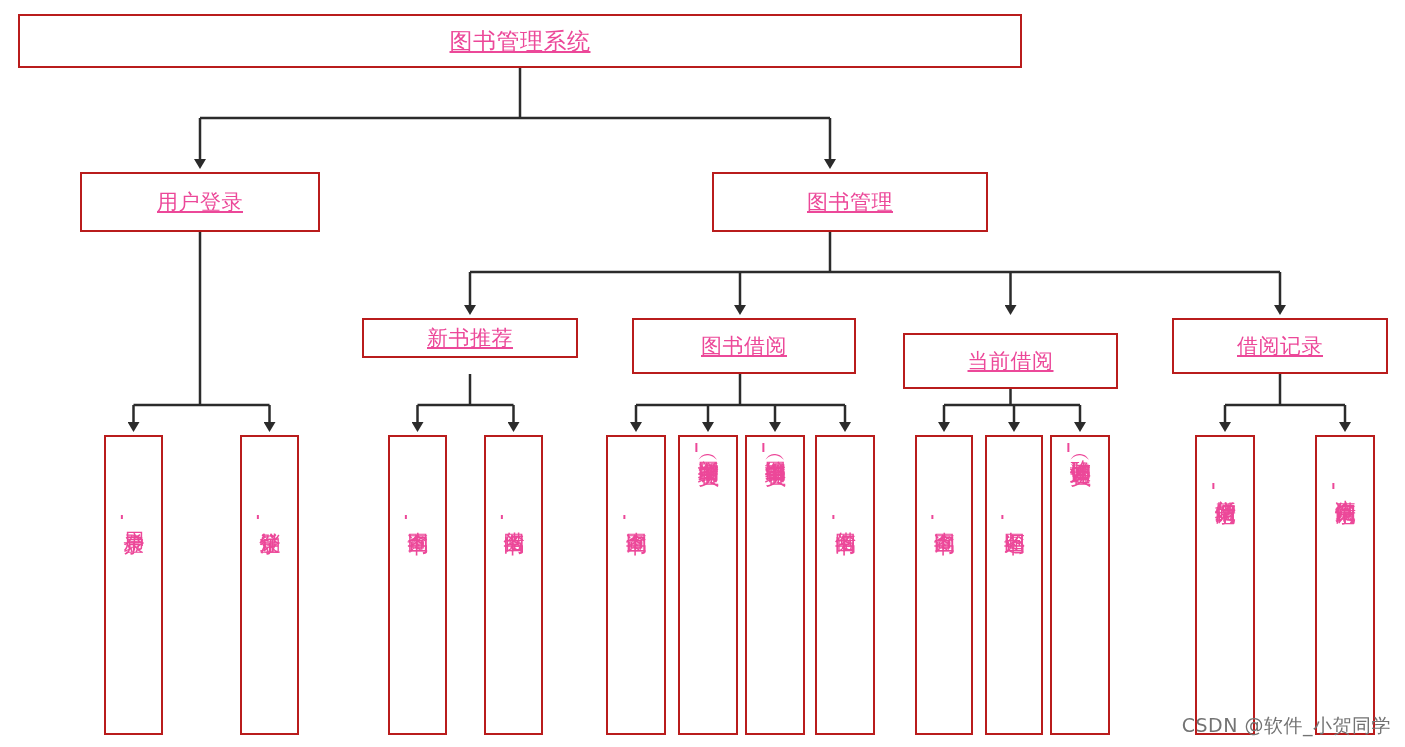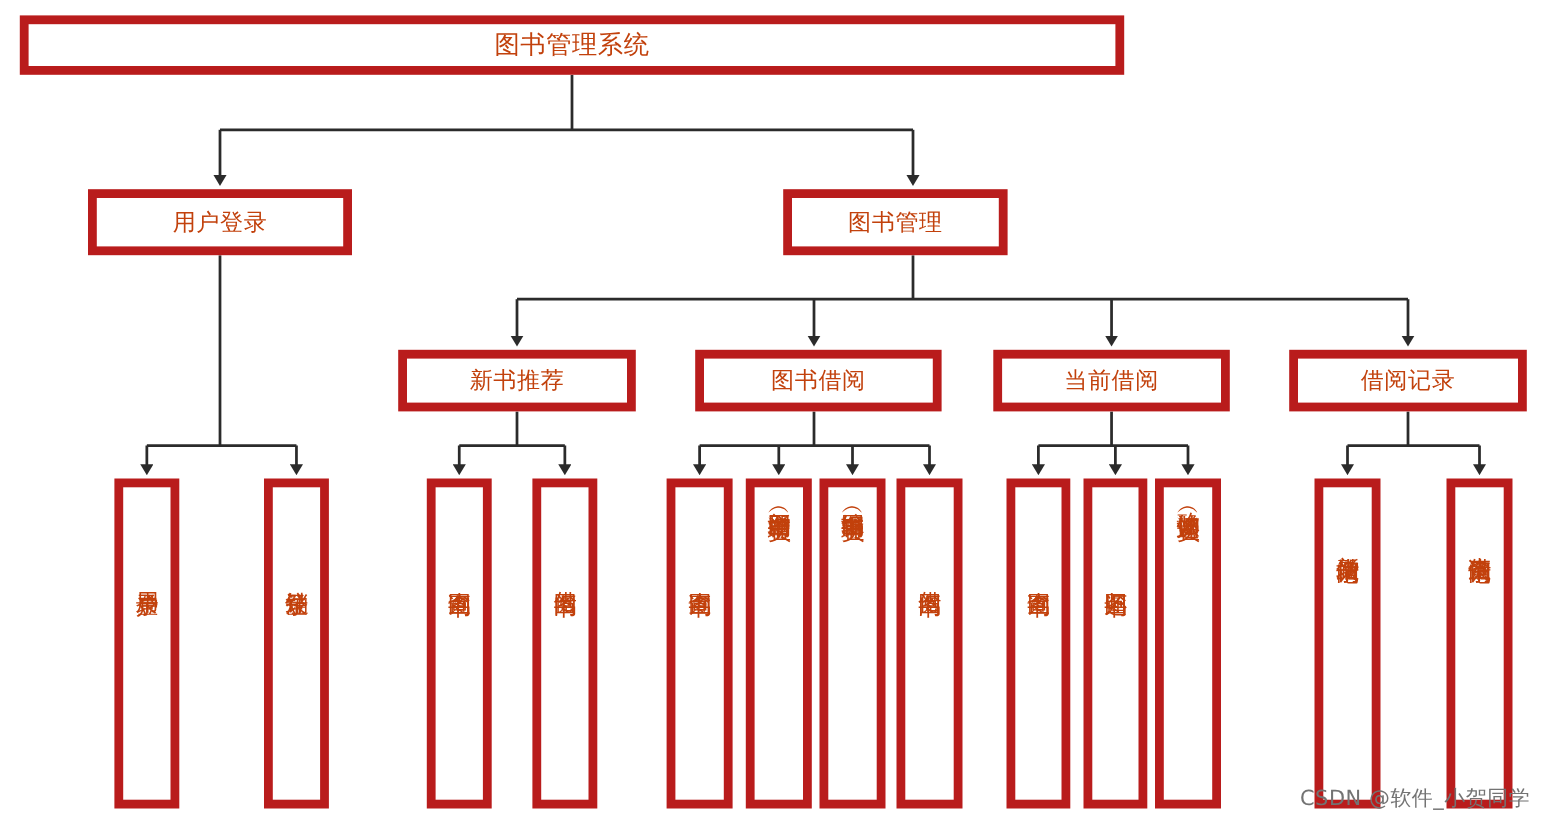--- a/index.html
+++ b/index.html
@@ -22,29 +22,30 @@
     position: absolute;
     left: 0;
     top: 0;
     width: 1405px;
     height: 747px;
     pointer-events: none;
   }
   .node {
     position: absolute;
     box-sizing: border-box;
-    border: 8px solid #b91c1c;
+    border: 2px solid #b91c1c;
     background: #ffffff;
     display: flex;
     align-items: center;
     justify-content: center;
-    color: #c2410c;
+    color: #ec4899;
     font-size: 21px;
     letter-spacing: 0.5px;
     line-height: 1.25;
+    text-decoration: underline;
   }
   .node.root {
     font-size: 23px;
   }
   .node.leaf {
     align-items: flex-start;
     justify-content: center;
     padding-top: 0;
   }
   .node .label-h {
@@ -125,30 +126,30 @@
       </g>
   </svg>
 
   <div id="nodes">
       <div class="node root" style="left: 18px; top: 14px; width: 1004px; height: 54px;">
         <span class="label-h">图书管理系统</span>
       </div>
       <div class="node level1" style="left: 80px; top: 172px; width: 240px; height: 60px;">
         <span class="label-h">用户登录</span>
       </div>
-      <div class="node level1" style="left: 712px; top: 172px; width: 204px; height: 60px;">
+      <div class="node level1" style="left: 712px; top: 172px; width: 276px; height: 60px;">
         <span class="label-h">图书管理</span>
       </div>
-      <div class="node level2" style="left: 362px; top: 318px; width: 216px; height: 56px;">
+      <div class="node level2" style="left: 362px; top: 318px; width: 216px; height: 40px;">
         <span class="label-h">新书推荐</span>
       </div>
       <div class="node level2" style="left: 632px; top: 318px; width: 224px; height: 56px;">
         <span class="label-h">图书借阅</span>
       </div>
-      <div class="node level2" style="left: 903px; top: 318px; width: 215px; height: 56px; text-align: right;">
+      <div class="node level2" style="left: 903px; top: 333px; width: 215px; height: 56px; text-align: right;">
         <span class="label-h">当前借阅</span>
       </div>
       <div class="node level2" style="left: 1172px; top: 318px; width: 216px; height: 56px;">
         <span class="label-h">借阅记录</span>
       </div>
       <div class="node leaf short" style="left: 104px; top: 435px; width: 59px; height: 300px;">
         <span class="label-v">用户登录</span>
       </div>
       <div class="node leaf short" style="left: 240px; top: 435px; width: 59px; height: 300px;">
         <span class="label-v">注销登录</span>

